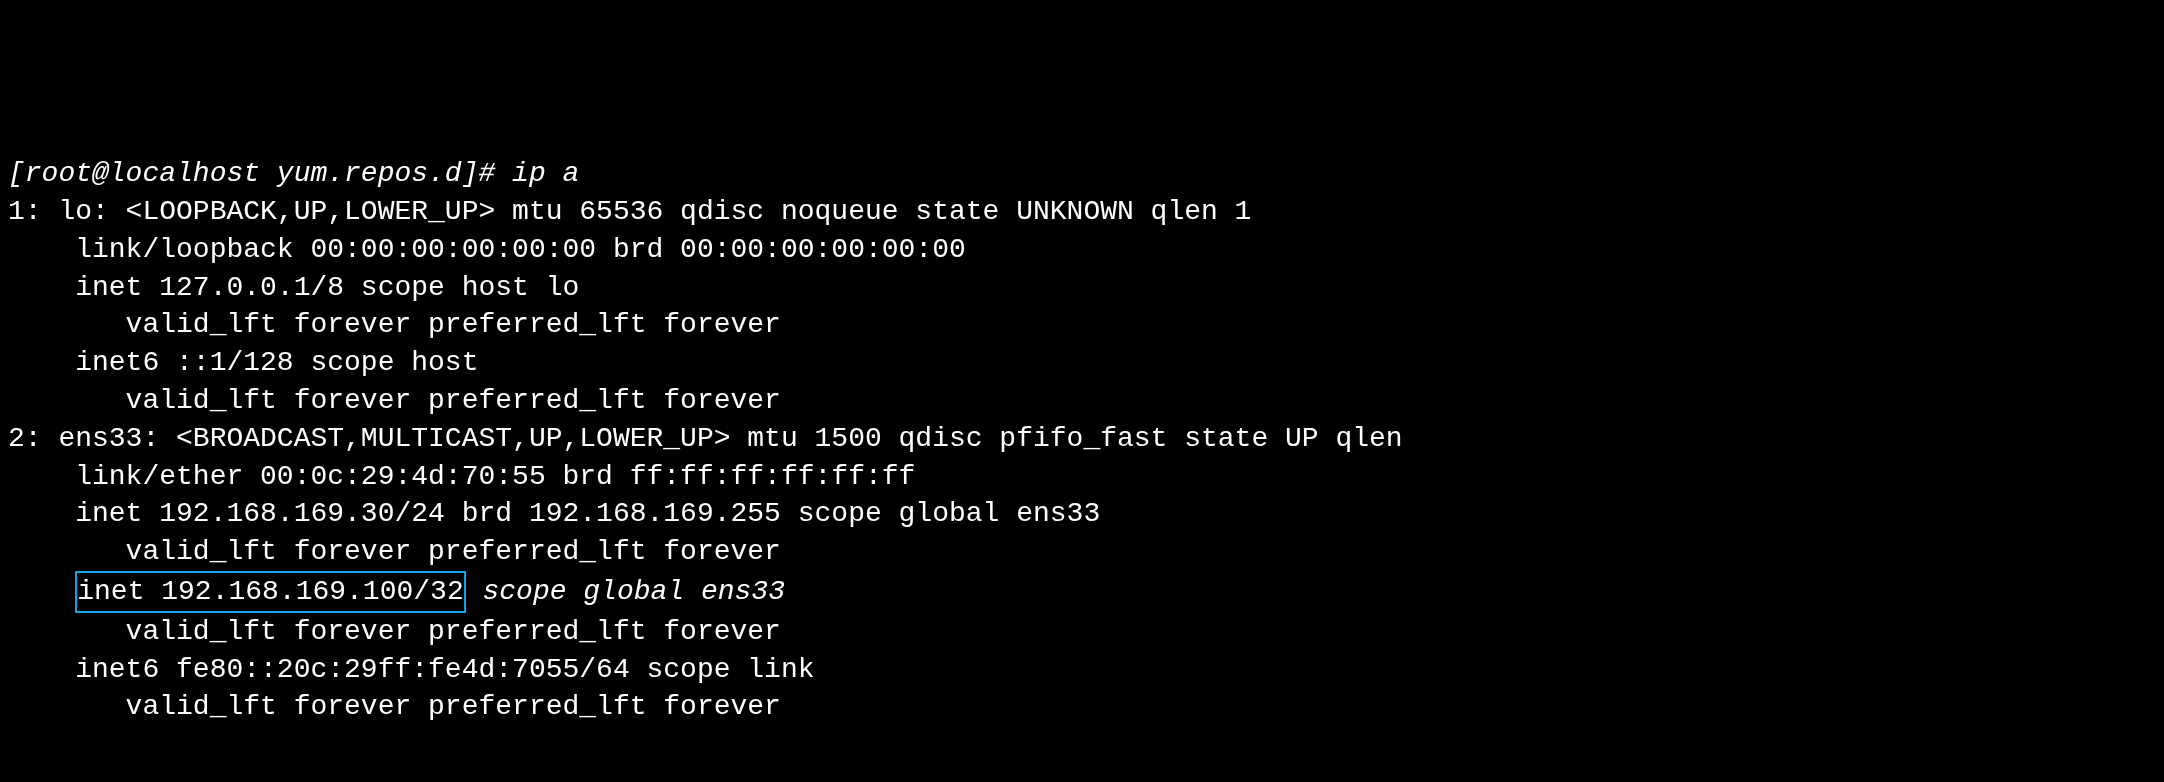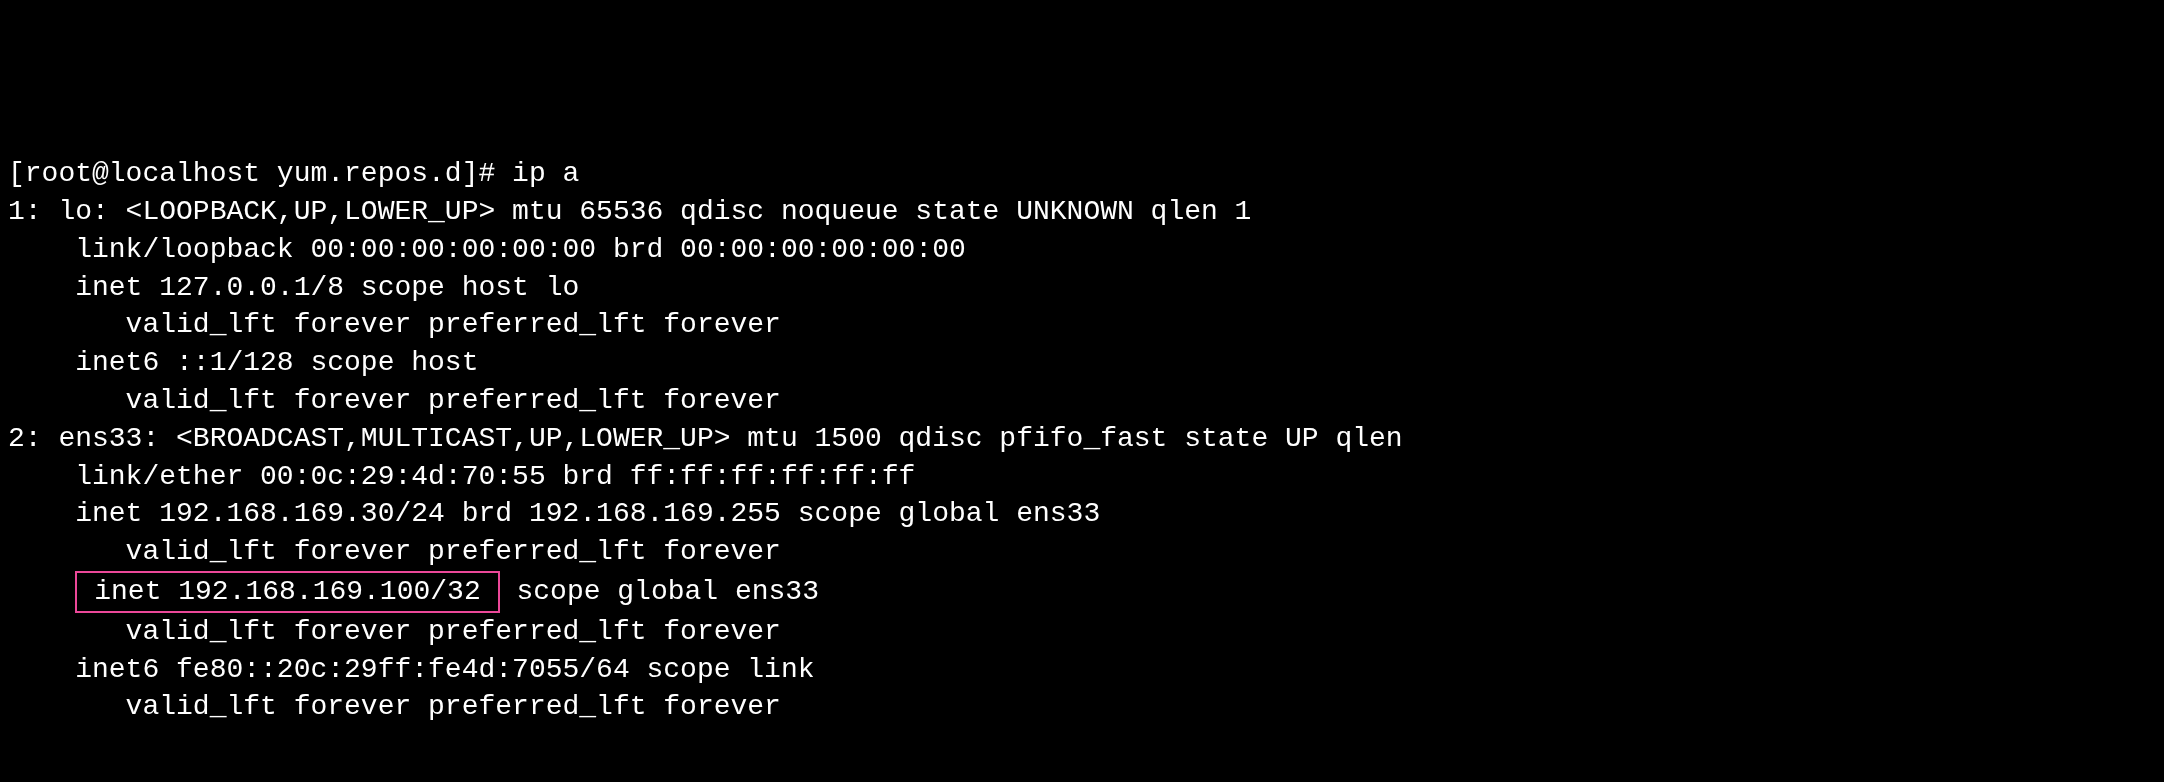--- a/index.html
+++ b/index.html
@@ -17,26 +17,27 @@
       white-space: pre;
       overflow: hidden;
     }
     .terminal {
       display: block;
     }
     .line {
       display: block;
     }
     .highlight-box {
-      border: 2px solid #ec4899;
+      border: 2px solid #0ea5e9;
       display: inline-block;
-      padding: 0 17px;
+      padding: 0 0;
     }
     .inline {
       display: inline;
+      font-style: italic;
     }
   </style>
 </head>
 <body>
 
 
 
 <div class="terminal"><span class="line"><span class="inline">[root@localhost yum.repos.d]# </span><span class="inline">ip a</span></span><span class="line">1: lo: &lt;LOOPBACK,UP,LOWER_UP&gt; mtu 65536 qdisc noqueue state UNKNOWN qlen 1</span><span class="line">    link/loopback 00:00:00:00:00:00 brd 00:00:00:00:00:00</span><span class="line">    inet 127.0.0.1/8 scope host lo</span><span class="line">       valid_lft forever preferred_lft forever</span><span class="line">    inet6 ::1/128 scope host</span><span class="line">       valid_lft forever preferred_lft forever</span><span class="line">2: ens33: &lt;BROADCAST,MULTICAST,UP,LOWER_UP&gt; mtu 1500 qdisc pfifo_fast state UP qlen</span><span class="line">    link/ether 00:0c:29:4d:70:55 brd ff:ff:ff:ff:ff:ff</span><span class="line">    inet 192.168.169.30/24 brd 192.168.169.255 scope global ens33</span><span class="line">       valid_lft forever preferred_lft forever</span><span class="line"><span class="inline">    </span><span class="highlight-box">inet 192.168.169.100/32</span><span class="inline"> scope global ens33</span></span><span class="line">       valid_lft forever preferred_lft forever</span><span class="line">    inet6 fe80::20c:29ff:fe4d:7055/64 scope link</span><span class="line">       valid_lft forever preferred_lft forever</span></div>
 
 

